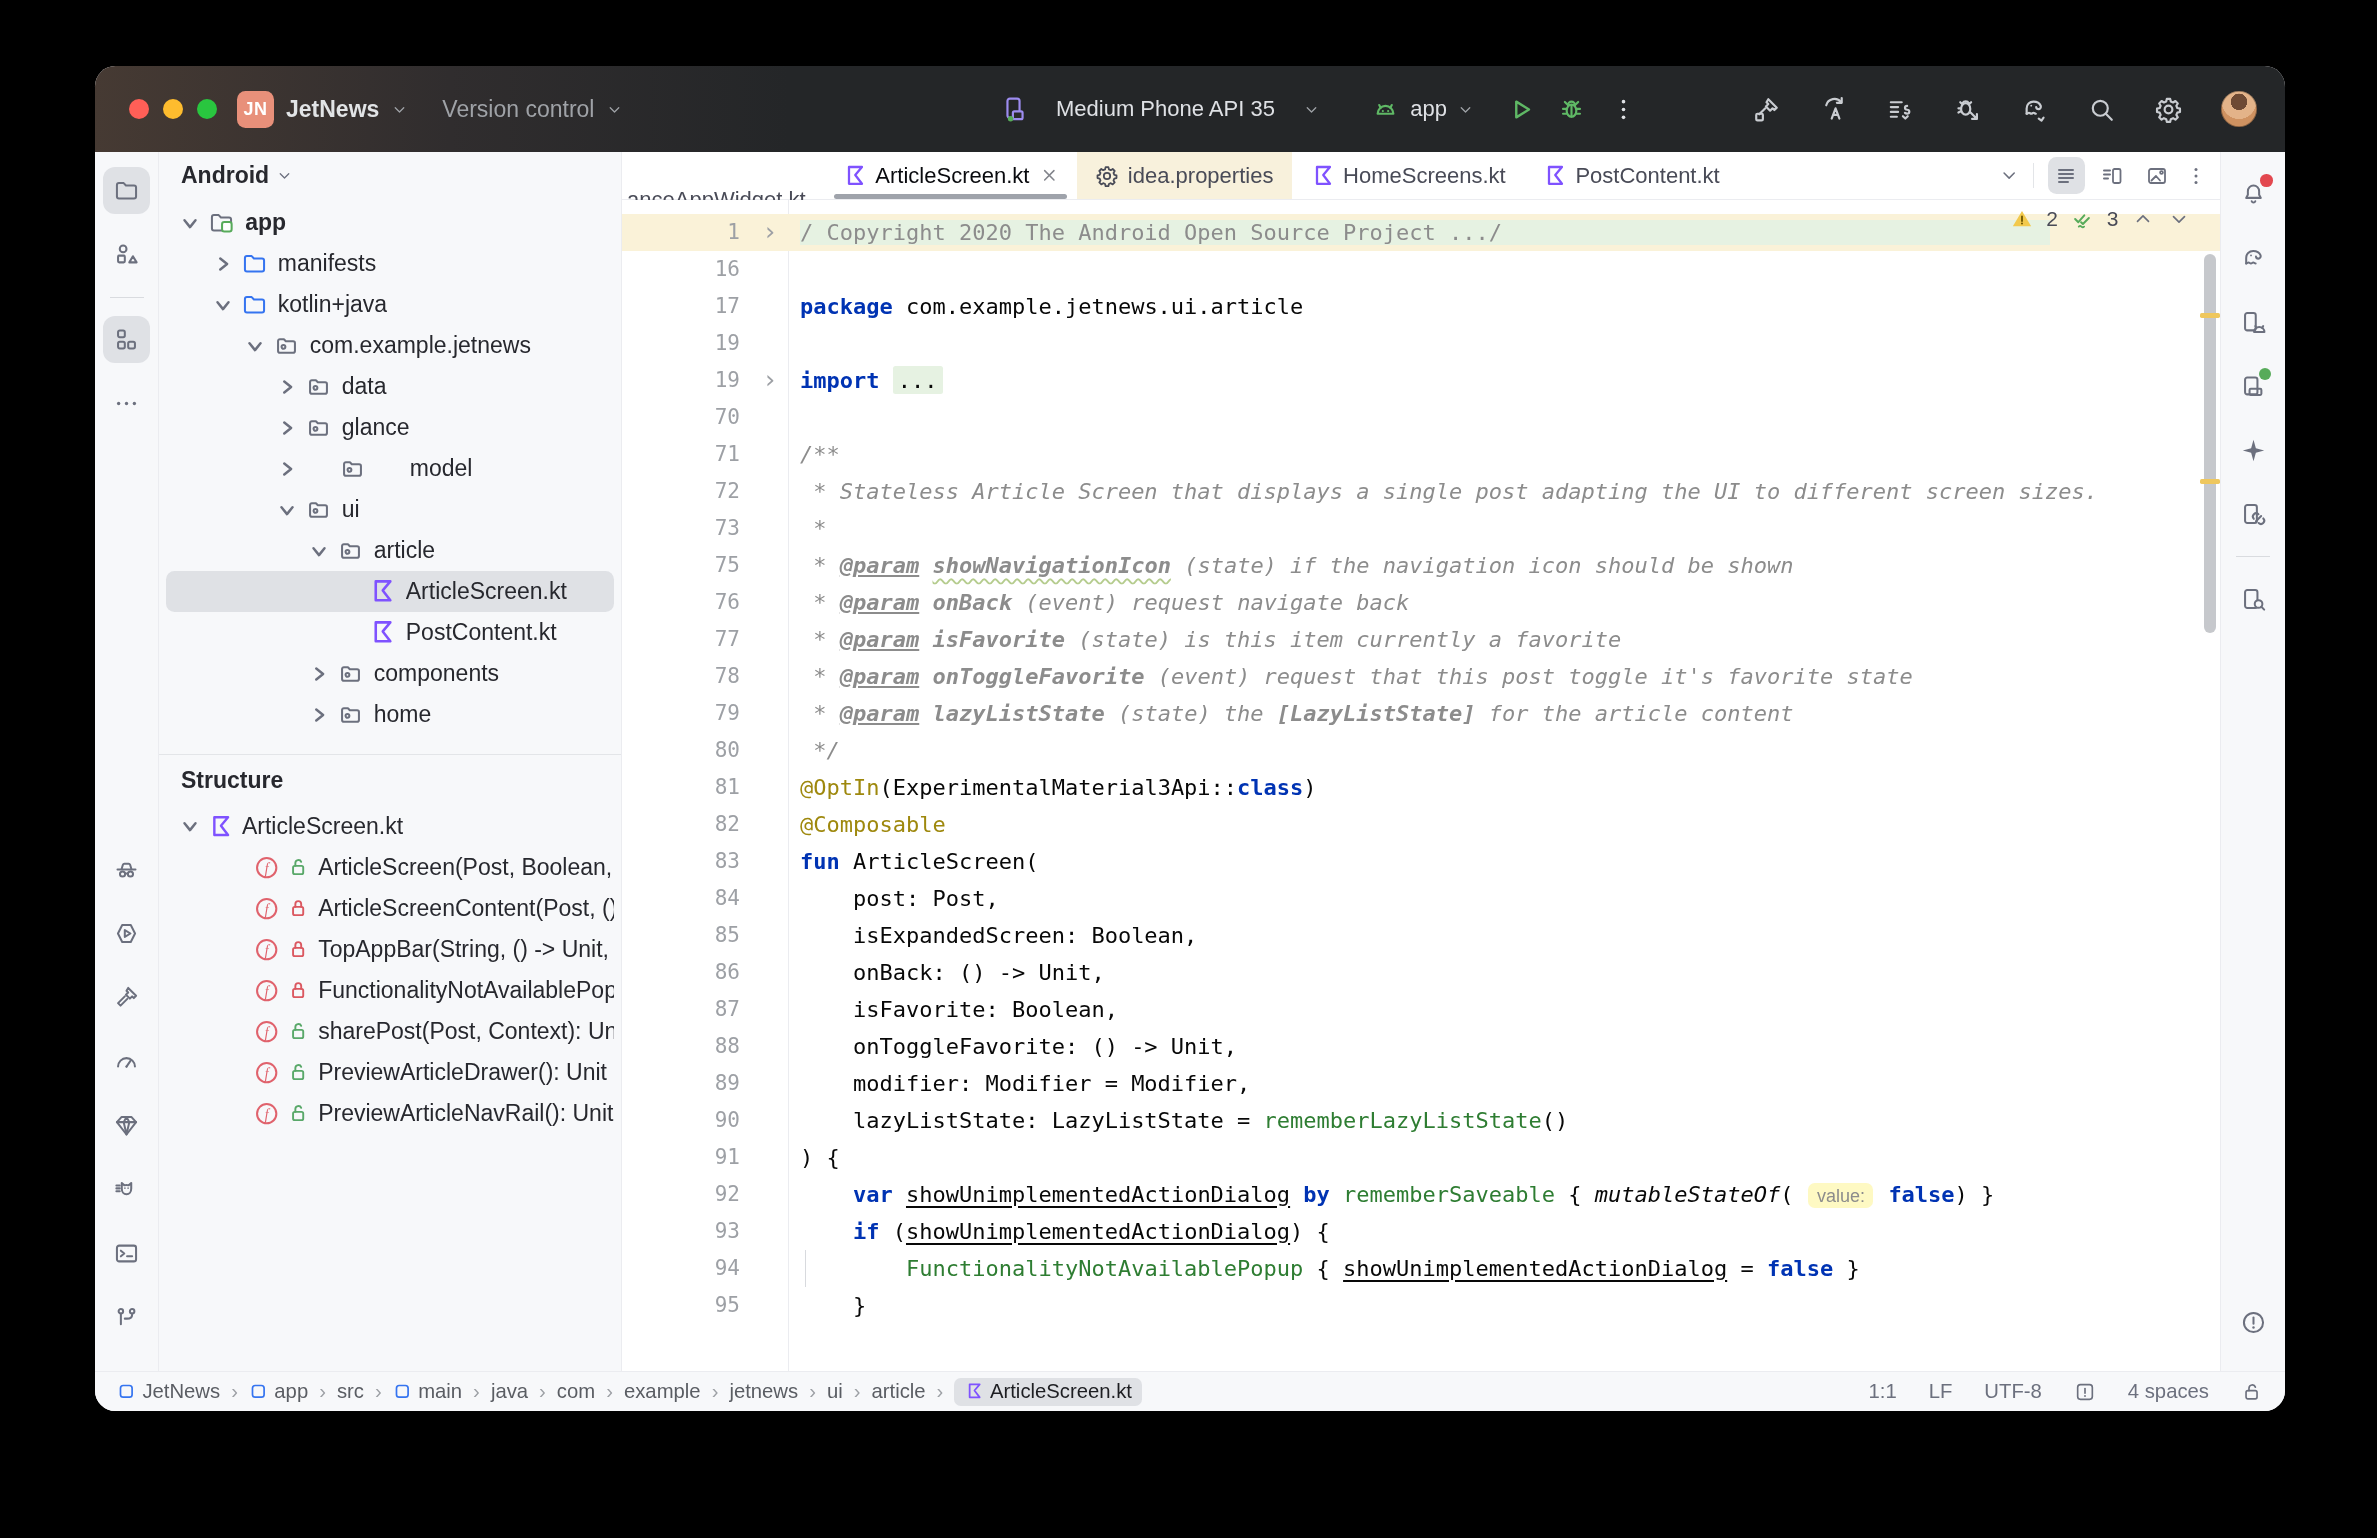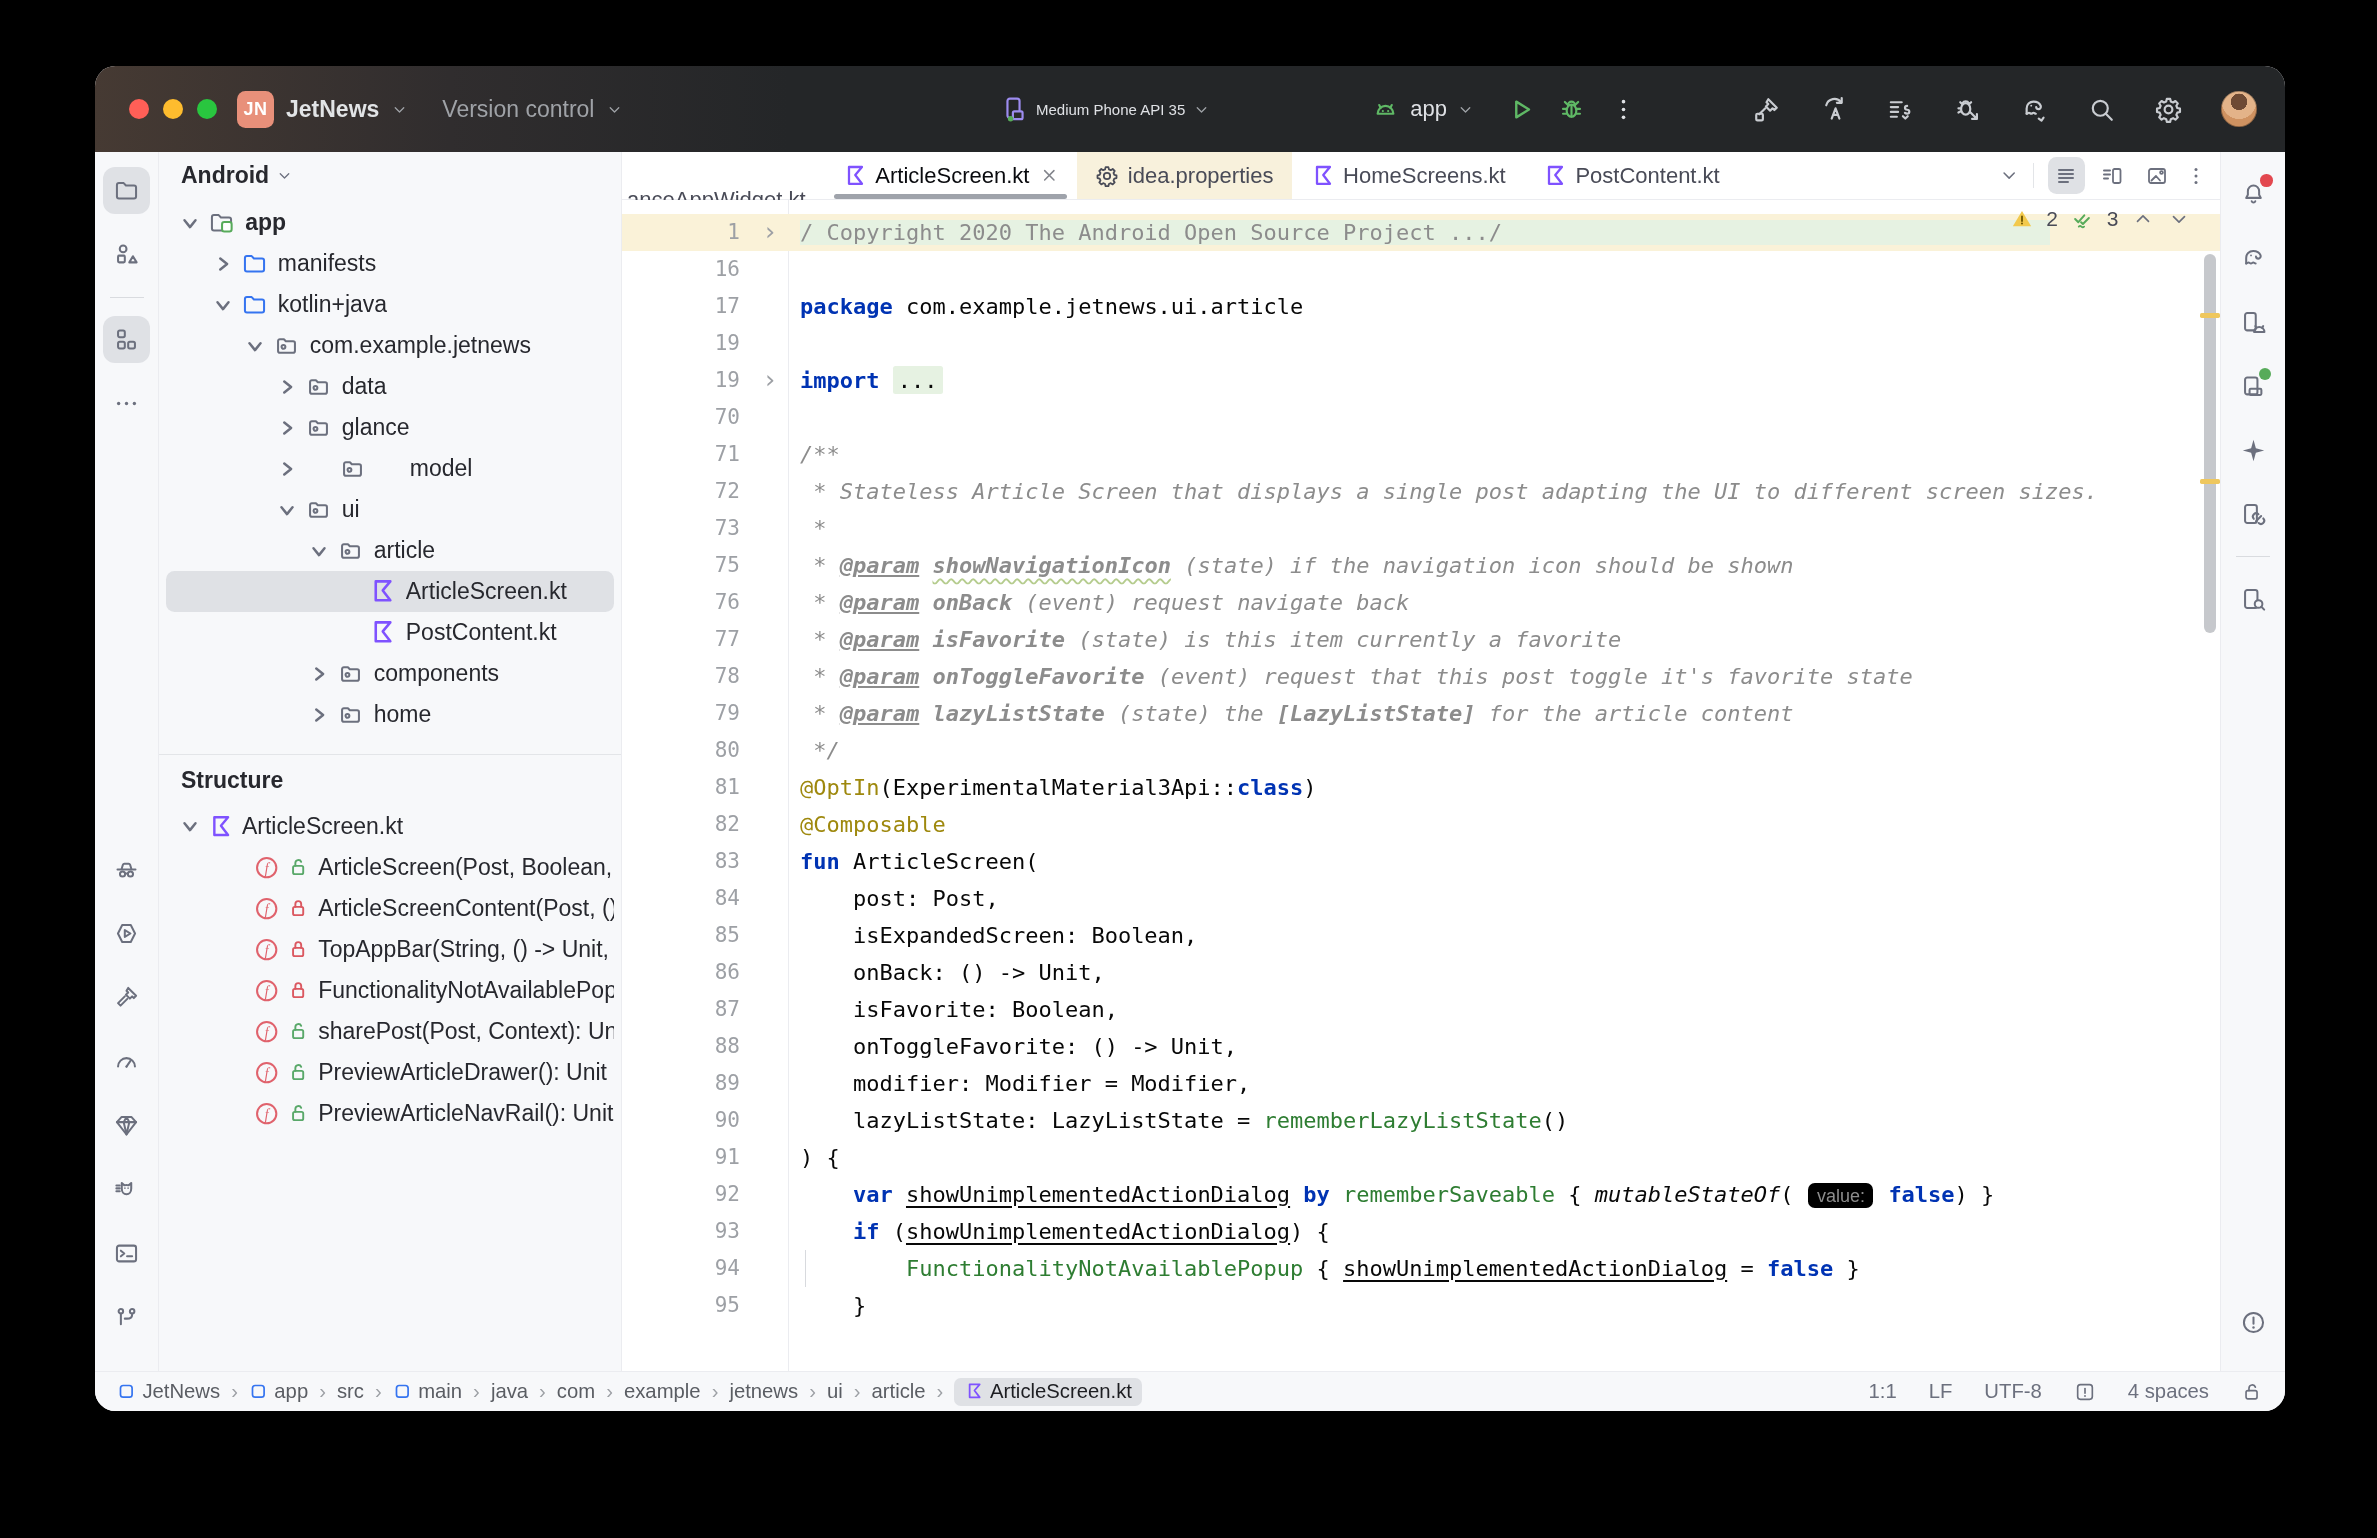--- a/index.html
+++ b/index.html
@@ -9,21 +9,21 @@
   
   .titlebar{position:relative;height:86px;flex:0 0 86px;background:linear-gradient(90deg,#463a33 0%,#302d2e 355px,#242628 694px,#242628 100%);}
   .traffic{position:absolute;left:34px;top:33px;display:flex;gap:13.5px;}
   .tl{width:20.3px;height:20.3px;border-radius:50%;}
   .tl.r{background:#ff5f57}.tl.y{background:#febc2e}.tl.g{background:#29c63f}
   .tb-left{position:absolute;left:142px;top:0;height:86px;display:flex;align-items:center;gap:12px;}
   .jn-badge{width:37px;height:37px;border-radius:8.5px;background:#e8907a;color:#fff;font-weight:700;font-size:18px;display:flex;align-items:center;justify-content:center;letter-spacing:0.4px;}
   .tb-project{color:#e2e4e6;font-size:23px;font-weight:700;}
   .tb-vcs{color:#9fa2a7;font-size:23px;margin-left:22px;}
   .chev{display:inline-flex;width:17px;height:17px;color:#9fa2a7;}
-  .tb-center{position:absolute;left:904px;top:0;height:86px;display:flex;align-items:center;gap:8px;color:#dfe1e5;font-size:15px;}
+  .tb-center{position:absolute;left:904px;top:0;height:86px;display:flex;align-items:center;gap:28px;color:#dfe1e5;font-size:22px;}
   .tb-run-group{position:absolute;left:1276px;top:0;height:86px;display:flex;align-items:center;gap:10.2px;color:#dfe1e5;font-size:22px;}
   .tb-actions{position:absolute;left:1657px;top:0;height:86px;display:flex;align-items:center;gap:38px;}
   .tb-actions .i34{color:#c9ccd1;}
   .avatar{width:36px;height:36px;border-radius:50%;background:radial-gradient(circle at 50% 30%,#6e4a34 0 26%,#e3b389 27% 55%,#cf9261 56% 78%,#b5744a 100%);box-shadow:inset 0 0 0 0.8px rgba(0,0,0,.35);}
   .i34{width:29px;height:29px;display:inline-flex;}
   .i32{width:27px;height:27px;display:inline-flex;}
   .i28{width:24px;height:24px;display:inline-flex;}
   .i24{width:20.3px;height:20.3px;display:inline-flex;}
   svg{width:100%;height:100%;}
 
@@ -81,21 +81,21 @@
   .s-p{color:#080808;}
   .s-c{color:#8c8c8c;}
   .s-d{color:#8c8c8c;font-style:italic;}
   .s-dt{color:#8c8c8c;font-style:italic;font-weight:700;text-decoration:underline;}
   .s-db{color:#8c8c8c;font-style:italic;font-weight:700;}
   .s-dbw{color:#8c8c8c;font-style:italic;font-weight:700;text-decoration:underline wavy #b5cc8e 1.7px;text-underline-offset:5.1px;}
   .s-a{color:#9e880d;}
   .s-g{color:#2e7d32;}
   .s-i{color:#080808;font-style:italic;}
   .s-u{color:#080808;text-decoration:underline;text-underline-offset:4.2px;}
-  .s-h{background:#000000;color:#8c8c8c;border-radius:6.8px;padding:2.5px 8.5px;font-family:"Liberation Sans",sans-serif;font-size:18px;margin:0 1.7px;}
+  .s-h{background:#fef9c3;color:#8c8c8c;border-radius:6.8px;padding:2.5px 8.5px;font-family:"Liberation Sans",sans-serif;font-size:18px;margin:0 1.7px;}
   .s-f{background:#e6f2e2;padding:1.7px 5.1px;border-radius:2.5px;}
   .hlspan{display:inline-block;min-width:1250px;background:#e6f2e2;}
   .guide{position:absolute;left:183px;top:0;bottom:0;width:0.8px;background:#d8dade;}
 
   .inspect{position:absolute;top:6.8px;right:30.5px;display:flex;align-items:center;gap:13.5px;font-size:21px;color:#494b57;font-family:"Liberation Sans",sans-serif;}
   .inspect .i26{width:22px;height:22px;display:inline-flex;}
   .scrollbar{position:absolute;right:4.2px;top:54px;width:12px;height:379px;border-radius:6px;background:#c6c8cc;}
   .sticks{position:absolute;right:0;width:20.3px;height:5.1px;background:#efc75e;border-radius:1.7px;}
 
   

